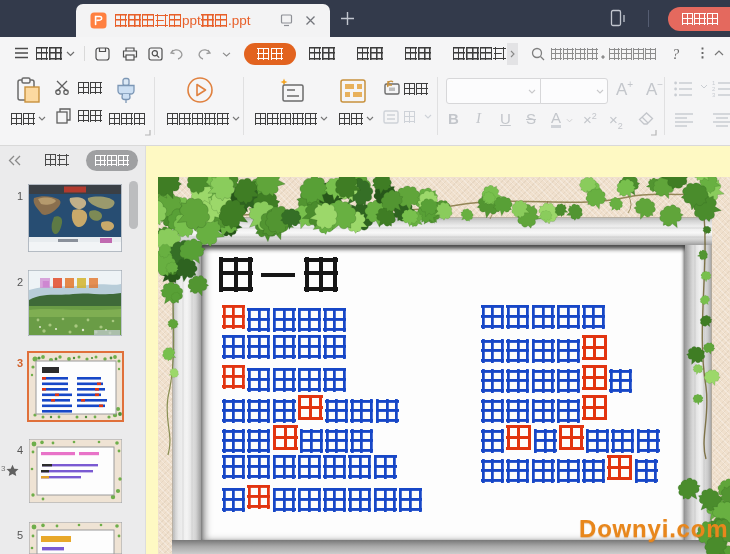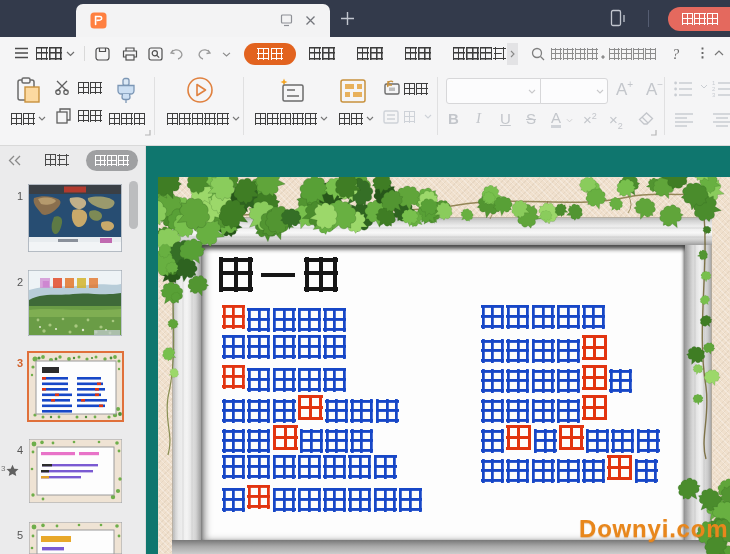--- a/index.html
+++ b/index.html
@@ -17,20 +17,31 @@
 .r{display:flex;align-items:center}
 svg{display:block}
 </style></head><body>
 
 <div class="ab" id="tbar" style="left:0;top:0;width:730px;height:37px;background:#333a4b">
  <div class="ab r" style="left:76px;top:4px;width:254px;height:33px;background:#f3f3f4;border-radius:7px 7px 0 0;padding-left:14px">
   <svg width="17" height="17" viewBox="0 0 17 17">
         <rect x="0.5" y="0.5" width="16" height="16" rx="3.5" fill="#ff8040"></rect>
         <path d="M5.6,12.5 L5.6,4.5 L10,4.5 C12,4.5 12.4,7.6 10.2,8 L7.4,8.4" fill="none" stroke="#fff" stroke-width="1.6" stroke-linecap="round"></path>
       </svg>
+  <span class="r" style="color:#e8602a;font-size:13.5px;margin-left:7px">
+        <i class="z"></i>
+        <i class="z"></i>
+        <i class="z"></i>
+        <i class="z2"></i>
+        <i class="z"></i>
+        <b style="font-weight:normal">ppt</b>
+        <i class="z"></i>
+        <i class="z"></i>
+        <b style="font-weight:normal">.ppt</b>
+      </span>
   <svg class="ab" style="left:203px;top:10px" width="15" height="13" viewBox="0 0 15 13">
         <rect x="2.5" y="1" width="10" height="8" rx="1" fill="none" stroke="#8e9096" stroke-width="1.2"></rect>
         <path d="M5,11.5 h5" stroke="#8e9096" stroke-width="1.2"></path>
       </svg>
   <svg class="ab" style="left:229px;top:11px" width="11" height="11" viewBox="0 0 11 11">
         <path d="M1.5,1.5 L9.5,9.5 M9.5,1.5 L1.5,9.5" stroke="#74767c" stroke-width="1.3"></path>
       </svg>
  </div>
  <svg class="ab" style="left:340px;top:11px" width="15" height="15" viewBox="0 0 15 15">
       <path d="M7.5,1 V14 M1,7.5 H14" stroke="#c2c6cf" stroke-width="1.4"></path>
@@ -499,21 +510,21 @@
         <circle cx="90" cy="14" r="1.4"></circle>
         <circle cx="4" cy="14" r="1.4"></circle>
         <circle cx="3" cy="26" r="1.3"></circle>
       </g>
   <rect x="8" y="8" width="77" height="24" fill="#fdfdfd" stroke="#9a9a9a" stroke-width="1"></rect>
   <rect x="12" y="14" width="30" height="6" fill="#e8a82a"></rect>
   <rect x="13" y="25" width="22" height="3.4" fill="#7a5ad2"></rect>
  </svg>
 </div>
 
-<div class="ab" id="ws" style="left:146px;top:146px;width:584px;height:408px;background:#0f766e">
+<div class="ab" id="ws" style="left:146px;top:146px;width:584px;height:408px;background:#fef9c3">
  <div class="ab" id="slide" style="left:12px;top:31px;width:572px;height:377px;overflow:hidden;background:#f0e0cd">
   <div class="ab" style="left:0;top:0;width:572px;height:377px;background:repeating-linear-gradient(45deg,rgba(255,255,255,.3) 0 1px,rgba(0,0,0,0) 1px 4px),repeating-linear-gradient(-45deg,rgba(205,188,165,.28) 0 1px,rgba(0,0,0,0) 1px 4px)"></div>
 
   <div class="ab" style="left:14px;top:40px;width:29px;height:337px;border-left:1px solid #b8b0a4;background:repeating-linear-gradient(90deg,rgba(170,170,170,.16) 0 2px,rgba(255,255,255,0) 2px 9px),linear-gradient(90deg,#c2c2c2 0,#e9e9e9 20%,#f4f4f4 50%,#d2d2d2 82%,#9e9e9e 100%)"></div>
   <div class="ab" style="left:527px;top:40px;width:27px;height:337px;border-right:1px solid #b0a89c;background:repeating-linear-gradient(90deg,rgba(160,160,160,.16) 0 2px,rgba(255,255,255,0) 2px 9px),linear-gradient(90deg,#9a9a9a 0,#d6d6d6 28%,#f0f0f0 58%,#cacaca 88%,#a8a8a8 100%)"></div>
   <div class="ab" style="left:14px;top:40px;width:540px;height:28px;border-top:1px solid #b8b0a4;background:repeating-linear-gradient(180deg,rgba(170,170,170,.18) 0 2px,rgba(255,255,255,0) 2px 9px),linear-gradient(180deg,#c4c4c4 0,#ebebeb 28%,#f8f8f8 55%,#cfcfcf 82%,#9e9e9e 100%)"></div>
   <div class="ab" style="left:14px;top:363px;width:540px;height:14px;background:linear-gradient(180deg,#787878 0,#a8a8a8 45%,#cccccc 100%)"></div>
 
   <div class="ab" style="left:43px;top:68px;width:484px;height:295px;background:#fdfdfd;box-shadow:inset 0 4px 4px rgba(40,40,40,.8),inset 5px 0 6px rgba(90,90,90,.5),inset -2px 0 2px rgba(140,140,140,.45)"></div>
 

